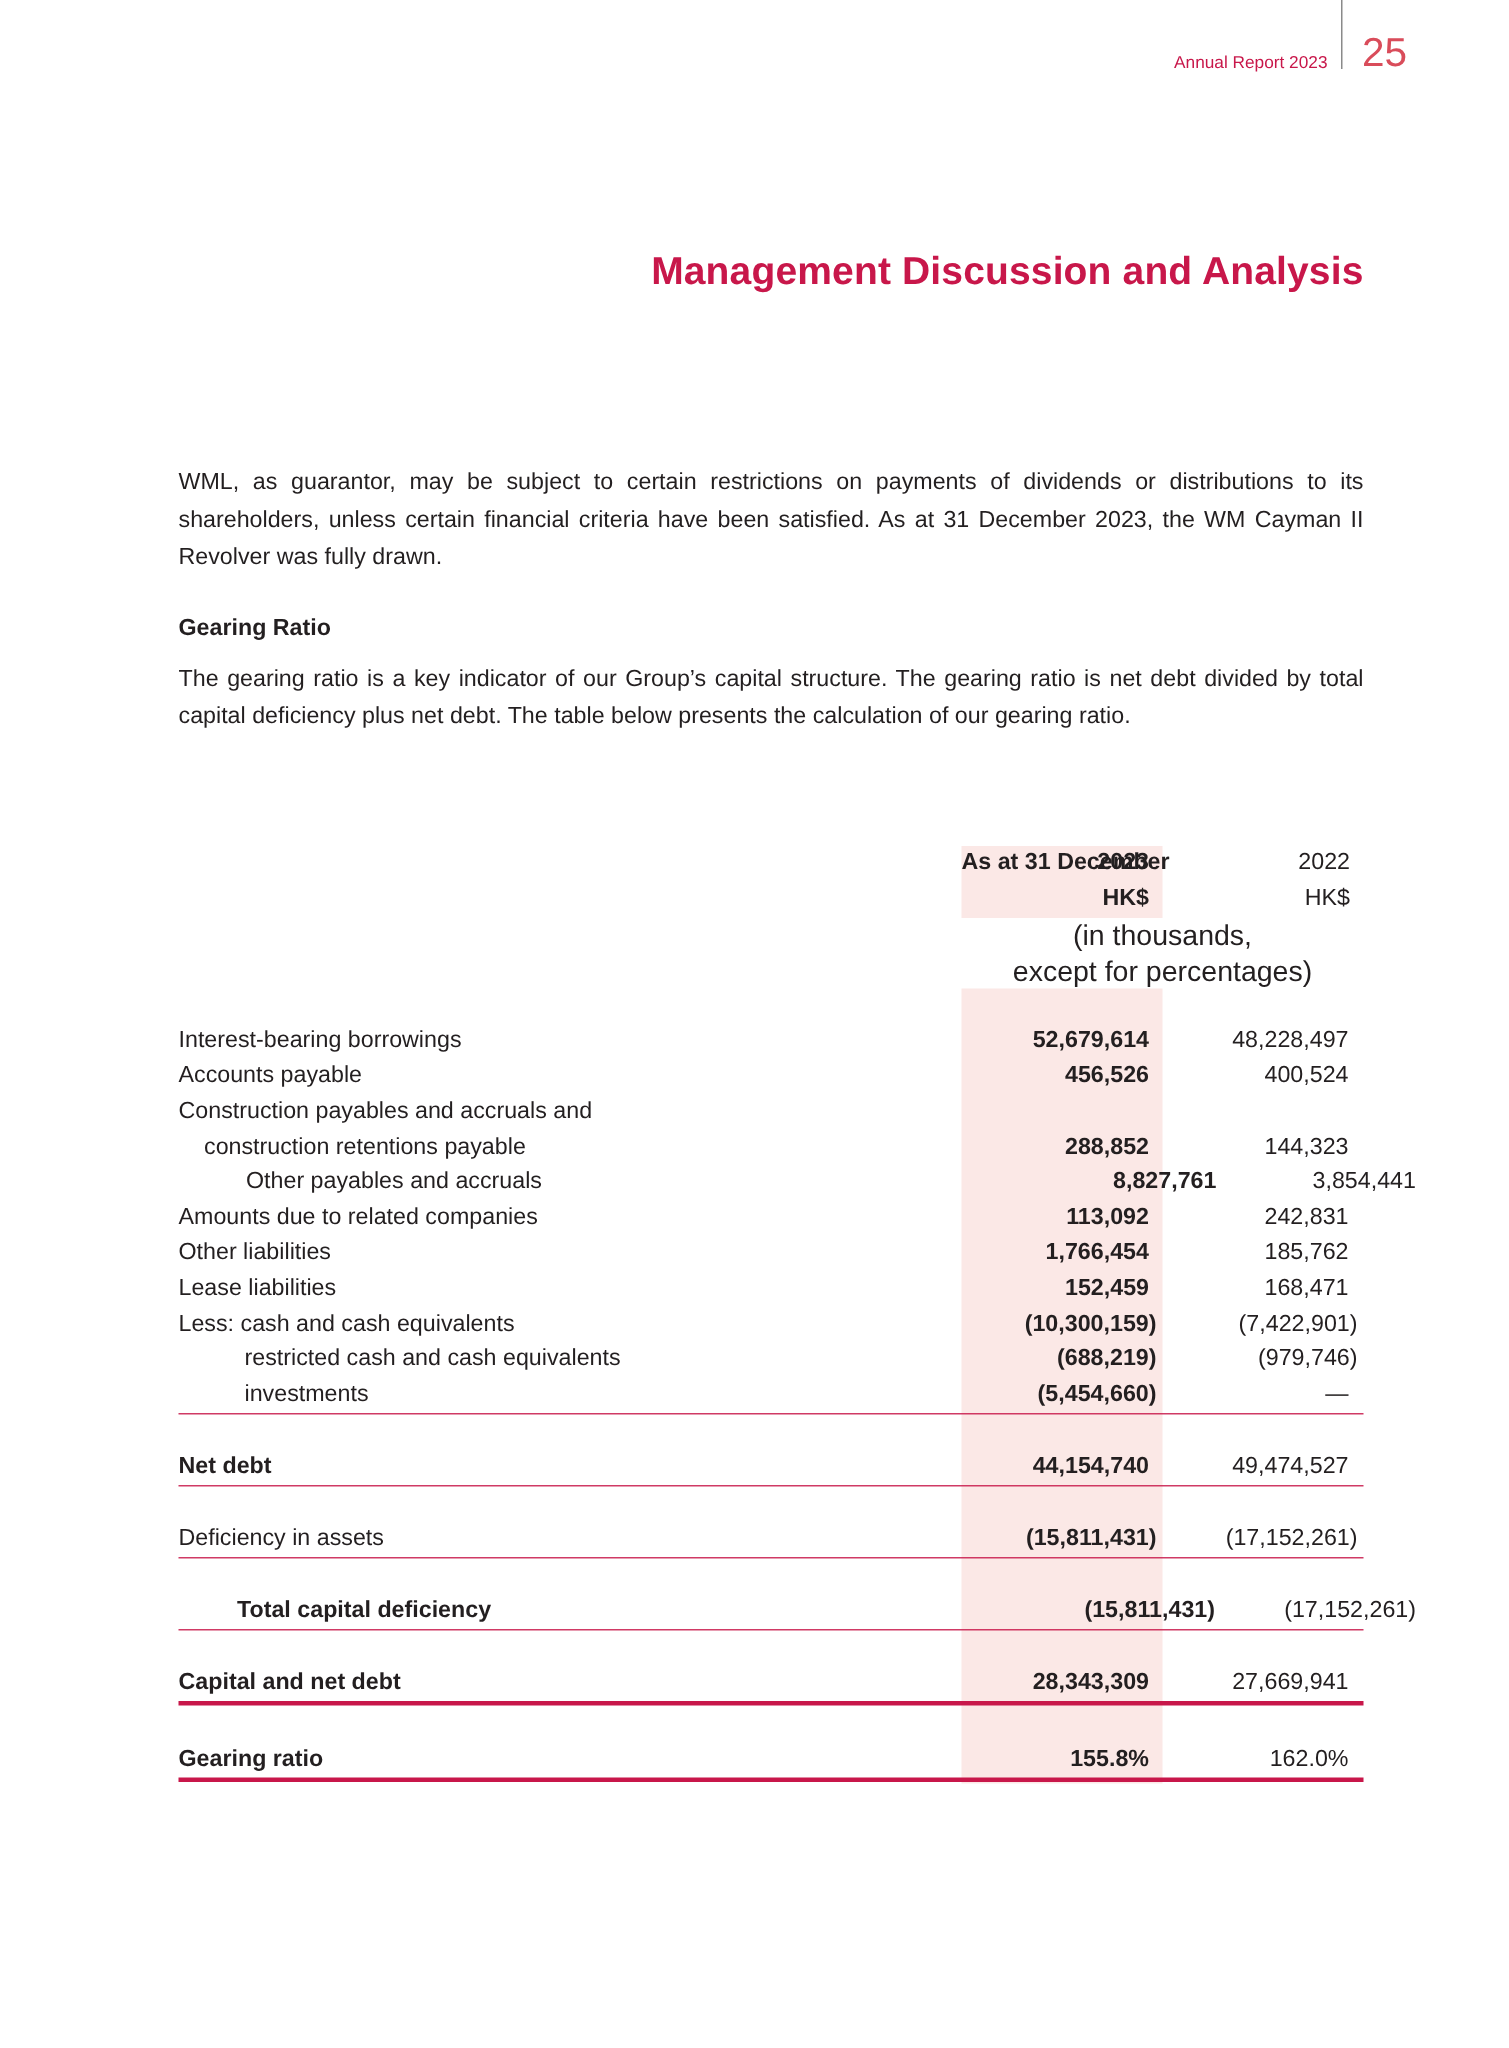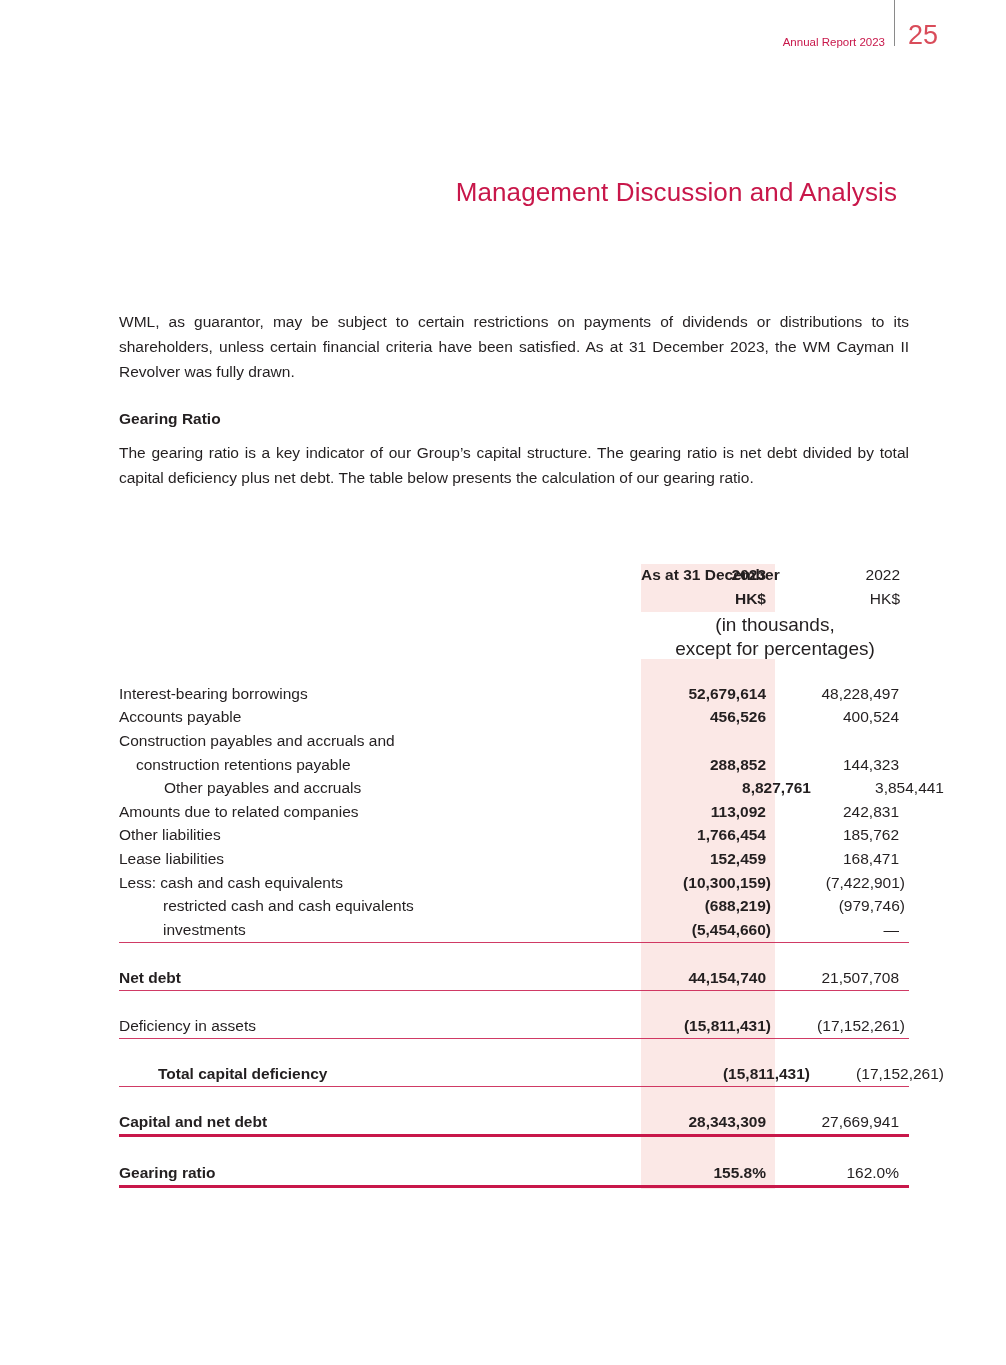--- a/index.html
+++ b/index.html
@@ -14,21 +14,21 @@
     }
     .header-divider {
       position: absolute; left: 894px; top: 0px; width: 1px; height: 46px; background: #8a8a8a;
     }
     .header-page {
       position: absolute; top: 20px; left: 908px;
       font-size: 27px; color: #d94c5a; font-weight: normal;
     }
     .page-title {
       position: absolute; top: 165px; right: 97px;
-      font-size: 26px; color: #c8174a; font-weight: normal; margin: 12px;
+      font-size: 26px; color: #c8174a; font-weight: bold; margin: 0;
       letter-spacing: 0.1px;
     }
     .para {
       position: absolute; left: 119px; width: 790px;
       font-size: 15.5px; line-height: 25px; text-align: justify; margin: 0;
     }
     .p1 { top: 309px; }
     .section-heading {
       position: absolute; left: 119px; top: 410px; font-size: 15.5px; font-weight: bold; margin: 0;
     }
@@ -146,21 +146,21 @@
   <div class="row" style="top:921px;">
     <span class="label indent2">investments</span>
     <span class="v23 paren">(5,454,660)</span>
     <span class="v22">—</span>
   </div>
   <div class="rule thin" style="top:942px;"></div>
 
   <div class="row bold" style="top:969px;">
     <span class="label">Net debt</span>
     <span class="v23">44,154,740</span>
-    <span class="v22">21,507,708</span>
+    <span class="v22">49,474,527</span>
   </div>
   <div class="rule thin" style="top:990px;"></div>
 
   <div class="row" style="top:1017px;">
     <span class="label">Deficiency in assets</span>
     <span class="v23 paren">(15,811,431)</span>
     <span class="v22 paren">(17,152,261)</span>
   </div>
   <div class="rule thin" style="top:1038px;"></div>
 

